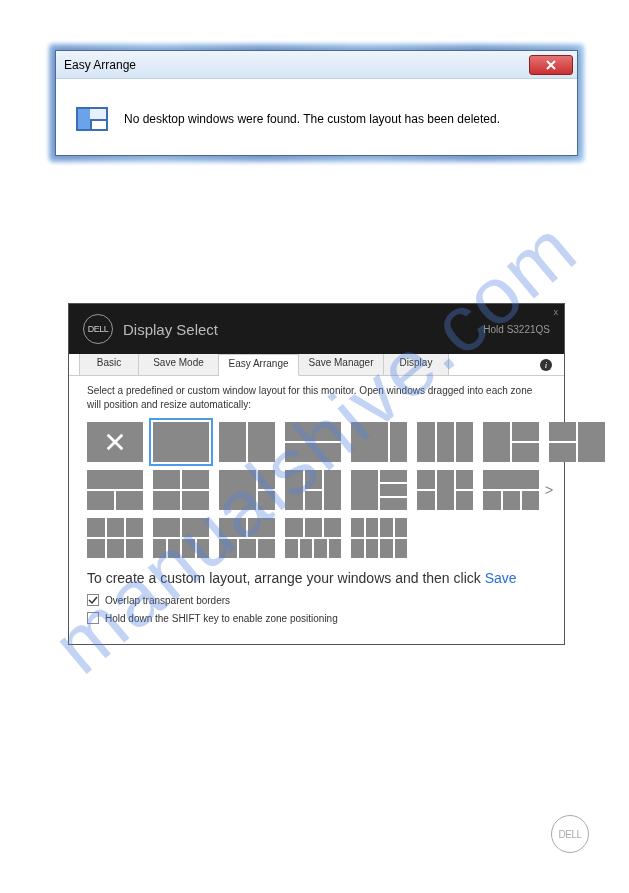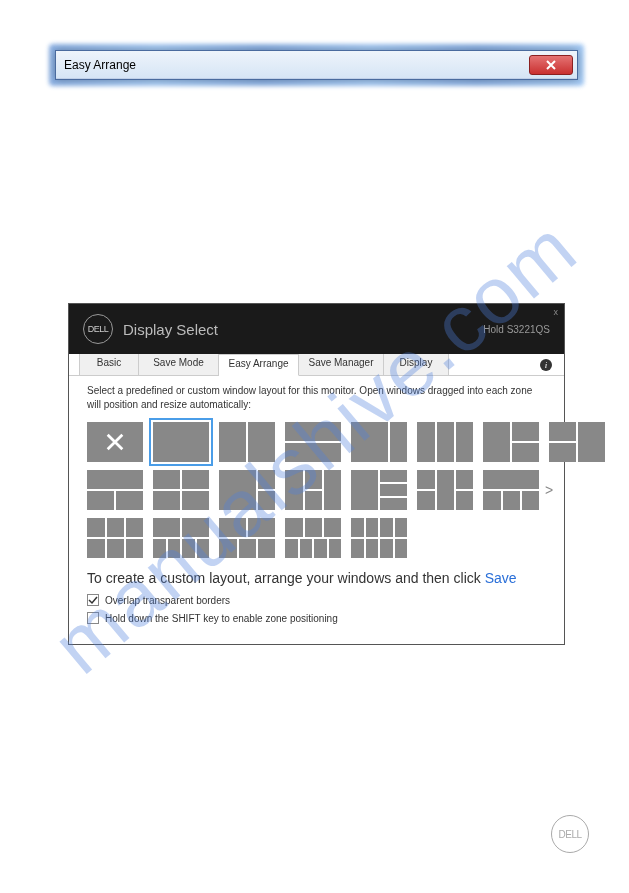--- a/index.html
+++ b/index.html
@@ -70,20 +70,24 @@
   <div class="d1-blur-bg"></div>
   <div class="dialog1">
     <div class="d1-titlebar">
       <span class="d1-title">Easy Arrange</span>
       <div class="d1-close">
         <svg width="12" height="10" viewBox="0 0 12 10">
             <path d="M2 1 L10 9 M10 1 L2 9" stroke="#fff" stroke-width="2" fill="none"></path>
           </svg>
       </div>
     </div>
+    <div class="d1-body">
+      <div class="d1-icon"></div>
+      <div class="d1-msg">No desktop windows were found.  The custom layout has been deleted.</div>
+    </div>
   </div>
 </div>
 
 <div class="dialog2">
   <div class="d2-header">
     <div class="d2-logo">DELL</div>
     <div class="d2-apptitle">Display Select</div>
     <div class="d2-monitor">Hold S3221QS</div>
     <div class="d2-x">x</div>
   </div>

